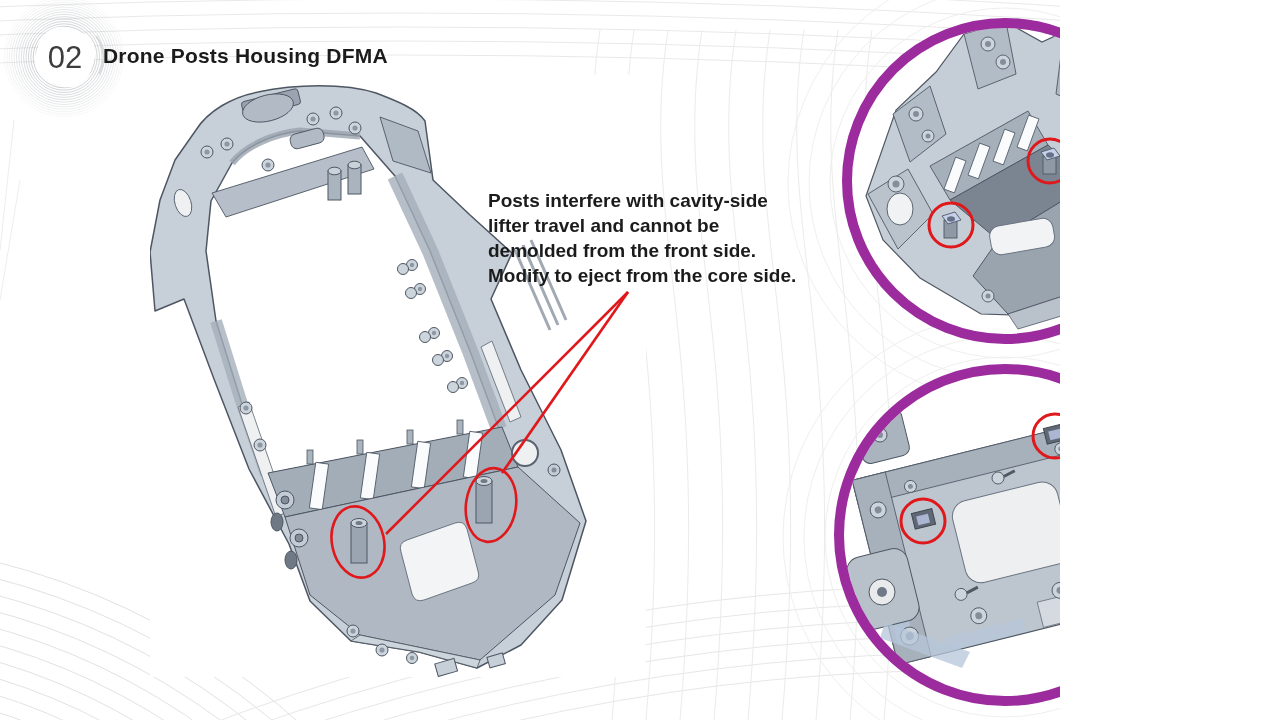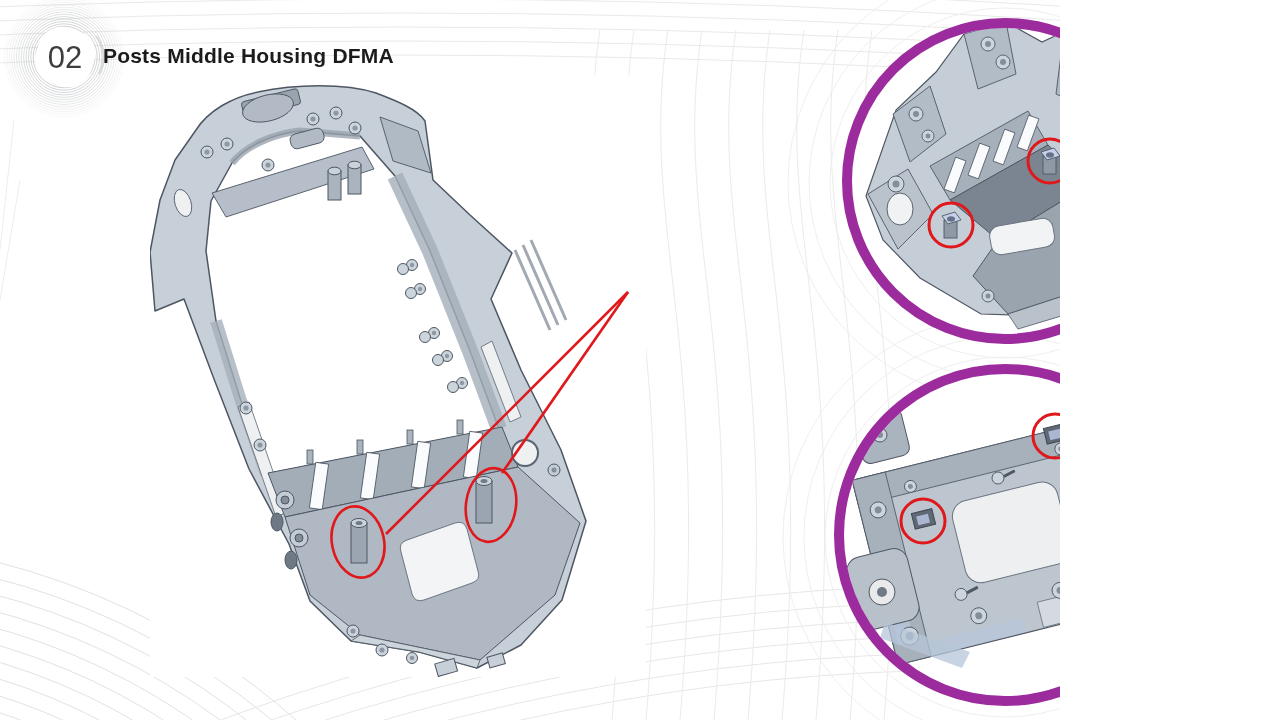--- a/index.html
+++ b/index.html
@@ -386,17 +386,23 @@
           <circle cx="64" cy="57" r="50" fill="none" stroke="#9aa0a6" stroke-width="0.7" opacity="0.30000000000000004"></circle>
           <circle cx="64" cy="57" r="52.4" fill="none" stroke="#9aa0a6" stroke-width="0.7" opacity="0.25"></circle>
           <circle cx="64" cy="57" r="54.8" fill="none" stroke="#9aa0a6" stroke-width="0.7" opacity="0.19999999999999996"></circle>
           <circle cx="64" cy="57" r="57.2" fill="none" stroke="#9aa0a6" stroke-width="0.7" opacity="0.15000000000000002"></circle>
           <circle cx="64" cy="57" r="59.6" fill="none" stroke="#9aa0a6" stroke-width="0.7" opacity="0.09999999999999998"></circle>
         </g>
       <rect x="36" y="28" width="58" height="58" rx="24" transform="rotate(18 65 57)" fill="#ffffff"></rect>
       <path d="M96,36 A34,34 0 0 1 99,74" fill="none" stroke="#d9d9d9" stroke-width="2"></path>
       <text x="65" y="68" text-anchor="middle" font-size="31" fill="#3d3d3d" font-family="Liberation Sans, sans-serif" id="slide-num-text">02</text>
     </svg>
-    <h1 class="slide-title">Posts Middle Housing DFMA</h1>
+    <h1 class="slide-title">Drone Posts Housing DFMA</h1>
   </div>
 
+  <div class="annotation">
+    <div>Posts interfere with cavity-side</div>
+    <div>lifter travel and cannot be</div>
+    <div>demolded from the front side.</div>
+    <div>Modify to eject from the core side.</div>
+  </div>
 
 </div>
 
 </body></html>

